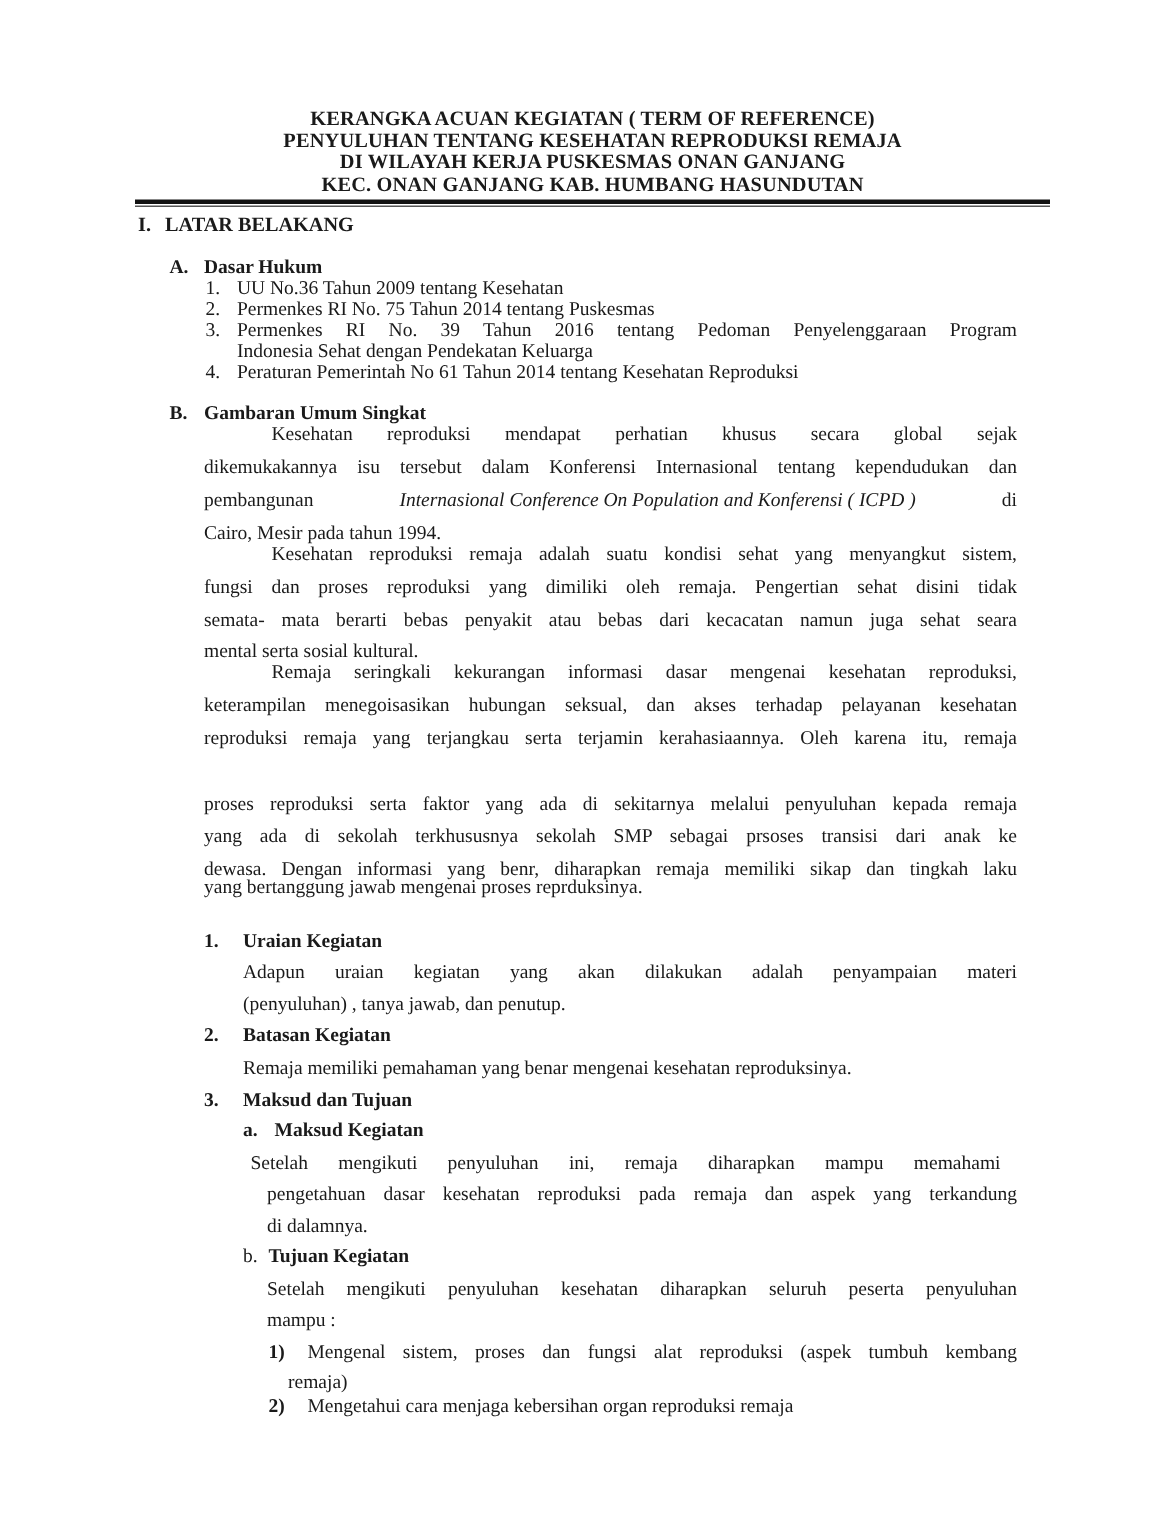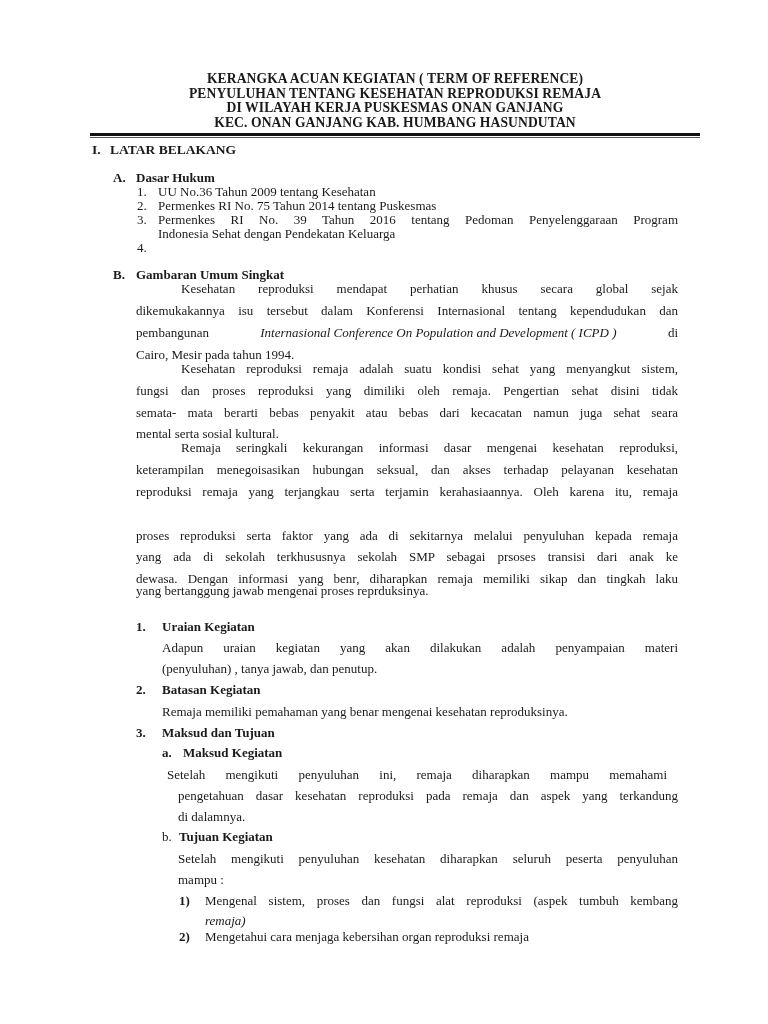--- a/index.html
+++ b/index.html
@@ -42,29 +42,30 @@
   <div class="line" style="left:158px; top:185px;">UU No.36 Tahun 2009 tentang Kesehatan</div>
 
   <div class="num" style="left:137px; top:199px;">2.</div>
   <div class="line" style="left:158px; top:199px;">Permenkes RI No. 75 Tahun 2014 tentang Puskesmas</div>
 
   <div class="num" style="left:137px; top:213px;">3.</div>
   <div class="jl" style="left:158px; top:213px; width:520px;">Permenkes RI No. 39 Tahun 2016 tentang Pedoman Penyelenggaraan Program</div>
   <div class="line" style="left:158px; top:227px;">Indonesia Sehat dengan Pendekatan Keluarga</div>
 
   <div class="num" style="left:137px; top:241px;">4.</div>
+  <div class="line" style="left:158px; top:241px;">Peraturan Pemerintah No 61 Tahun 2014 tentang Kesehatan Reproduksi</div>
 
   <div class="abs b" style="left:113px; top:268px;">B.</div>
   <div class="abs b" style="left:136px; top:268px;">Gambaran Umum Singkat</div>
 
   <div class="jl" style="left:181px; top:282px; width:497px;">Kesehatan reproduksi mendapat perhatian khusus secara global sejak</div>
   <div class="jl" style="left:136px; top:304px; width:542px;">dikemukakannya isu tersebut dalam Konferensi Internasional tentang kependudukan dan</div>
   <div class="line" style="left:136px; top:326px; width:542px; display:flex; justify-content:space-between;">
     <span>pembangunan</span>
-    <i>Internasional Conference On Population and Development ( ICPD )</i>
+    <i>Internasional Conference On Population and Konferensi ( ICPD )</i>
     <span>di</span>
   </div>
   <div class="line" style="left:136px; top:348px;">Cairo, Mesir pada tahun 1994.</div>
 
   <div class="jl" style="left:181px; top:362px; width:497px;">Kesehatan reproduksi remaja adalah suatu kondisi sehat yang menyangkut sistem,</div>
   <div class="jl" style="left:136px; top:384px; width:542px;">fungsi dan proses reproduksi yang dimiliki oleh remaja. Pengertian sehat disini tidak</div>
   <div class="jl" style="left:136px; top:406px; width:542px;">semata- mata berarti bebas penyakit atau bebas dari kecacatan namun juga sehat seara</div>
   <div class="line" style="left:136px; top:427px;">mental serta sosial kultural.</div>
 
   <div class="jl" style="left:181px; top:441px; width:497px;">Remaja seringkali kekurangan informasi dasar mengenai kesehatan reproduksi,</div>
@@ -93,18 +94,18 @@
   <div class="jl" style="left:178px; top:789px; width:500px;">pengetahuan dasar kesehatan reproduksi pada remaja dan aspek yang terkandung</div>
   <div class="line" style="left:178px; top:810px;">di dalamnya.</div>
 
   <div class="abs" style="left:162px; top:830px;">b.</div>
   <div class="abs b" style="left:179px; top:830px;">Tujuan Kegiatan</div>
   <div class="jl" style="left:178px; top:852px; width:500px;">Setelah mengikuti penyuluhan kesehatan diharapkan seluruh peserta penyuluhan</div>
   <div class="line" style="left:178px; top:873px;">mampu :</div>
 
   <div class="num b" style="left:179px; top:894px;">1)</div>
   <div class="jl" style="left:205px; top:894px; width:473px;">Mengenal sistem, proses dan fungsi alat reproduksi (aspek tumbuh kembang</div>
-  <div class="line" style="left:205px; top:914px;font-style:italic;">remaja)</div>
+  <div class="line" style="left:192px; top:914px;">remaja)</div>
 
   <div class="num b" style="left:179px; top:930px;">2)</div>
   <div class="line" style="left:205px; top:930px;">Mengetahui cara menjaga kebersihan organ reproduksi remaja</div>
 
 </div>
 
 </body></html>

